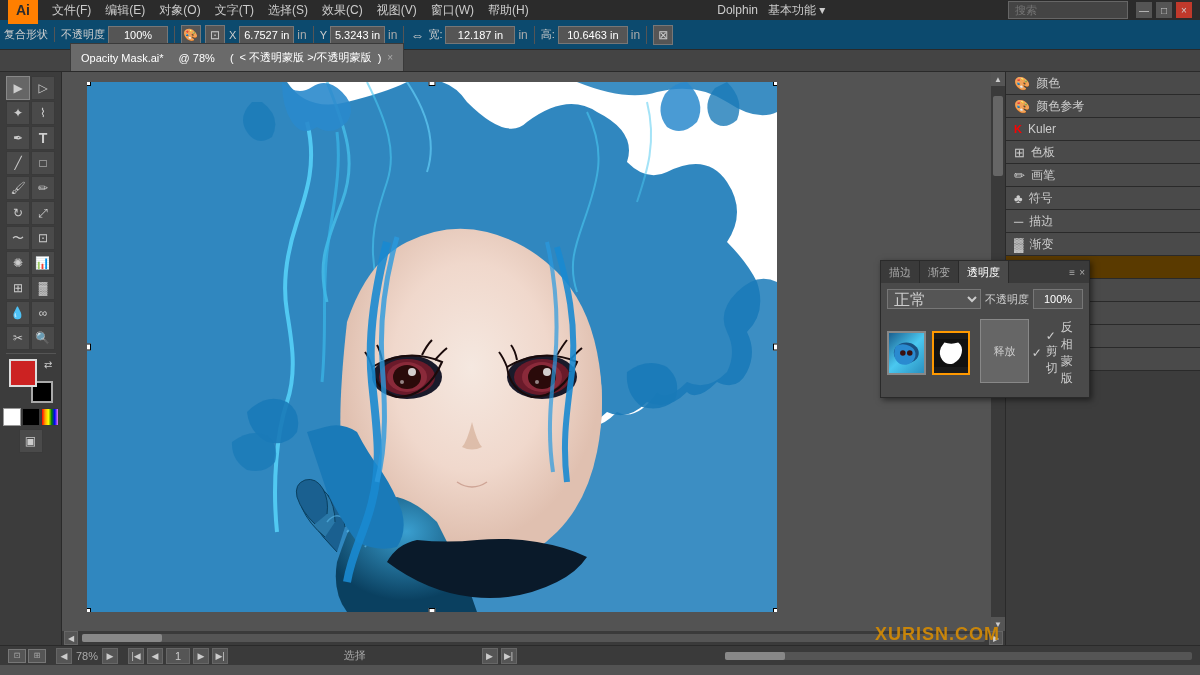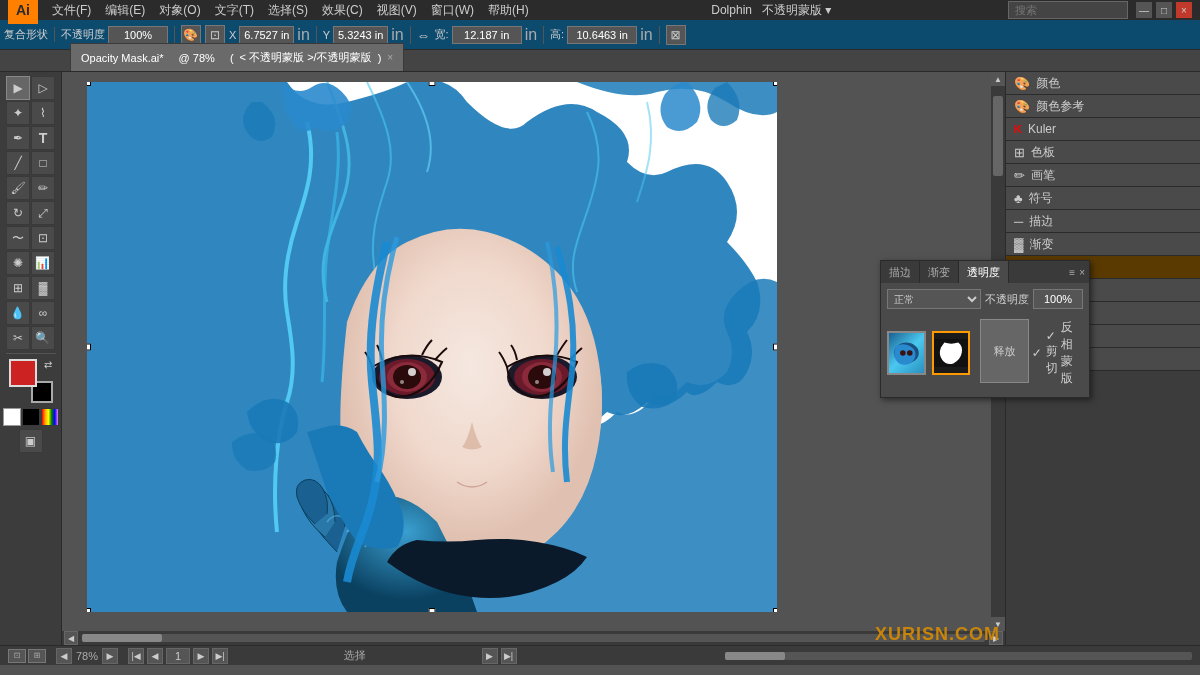--- a/index.html
+++ b/index.html
@@ -24,21 +24,21 @@
 
     
     #toolbar {
       width: 100%; height: 30px; background: #0c4a6e;
       display: flex; align-items: center; gap: 4px; padding: 0 4px;
       border-bottom: 1px solid #2a2a2a;
     }
     .toolbar-section { display: flex; align-items: center; gap: 3px; border-right: 1px solid #555; padding-right: 6px; margin-right: 2px; }
     .toolbar-label { font-size: 11px; color: #ccc; white-space: nowrap; }
     .toolbar-input { background: #555; border: 1px solid #777; color: #fff; width: 55px; height: 18px; font-size: 11px; padding: 0 2px; text-align: center; }
-    .toolbar-unit { font-size: 16px; color: #aaa; }
+    .toolbar-unit { font-size: 12px; color: #aaa; }
 
     
     #tab-bar {
       height: 22px; background: #444; display: flex; align-items: flex-end;
       border-bottom: 1px solid #2a2a2a; padding-left: 70px;
     }
     .tab {
       height: 28px; background: #5a5a5a; border: 1px solid #3a3a3a; border-bottom: none;
       padding: 0 10px; display: flex; align-items: center; font-size: 11px; color: #ccc;
       cursor: pointer; gap: 6px;
@@ -112,21 +112,21 @@
     }
     .trans-tab {
       padding: 0 8px; height: 22px; display: flex; align-items: center;
       font-size: 11px; color: #aaa; cursor: pointer; border-right: 1px solid #2a2a2a;
     }
     .trans-tab.active { color: #fff; background: #4a4a4a; }
     #transparency-panel .panel-body { padding: 6px; }
     .trans-row { display: flex; align-items: center; gap: 4px; margin-bottom: 6px; }
     .trans-select {
       background: #555; border: 1px solid #777; color: #ccc; height: 20px;
-      font-size: 10px; padding: 0 2px; flex: 1;
+      font-size: 16px; padding: 0 2px; flex: 1;
     }
     .trans-input {
       background: #555; border: 1px solid #777; color: #fff; height: 20px;
       width: 50px; font-size: 11px; padding: 0 4px; text-align: center;
     }
     .trans-label { font-size: 11px; color: #ccc; white-space: nowrap; }
 
     .thumb-area { display: flex; align-items: center; gap: 6px; margin-top: 4px; }
     .thumb { width: 55px; height: 44px; border: 2px solid #888; cursor: pointer; overflow: hidden; }
     .thumb.selected { border-color: #f90; }
@@ -190,21 +190,21 @@
       <span class="menu-item">选择(S)</span>
       <span class="menu-item">效果(C)</span>
       <span class="menu-item">视图(V)</span>
       <span class="menu-item">窗口(W)</span>
       <span class="menu-item">帮助(H)</span>
     </div>
   </div>
   <div id="title-center">
     <span>Dolphin</span>
     &nbsp;
-    <span>不透明蒙版</span>
+    <span>基本功能</span>
     ▾
   </div>
   <div id="title-right">
     <input type="text" id="search-box" class="search-box" placeholder="搜索" style="">
     <div id="window-controls">
       <div class="win-btn">—</div>
       <div class="win-btn">□</div>
       <div class="win-btn close">×</div>
     </div>
   </div>

